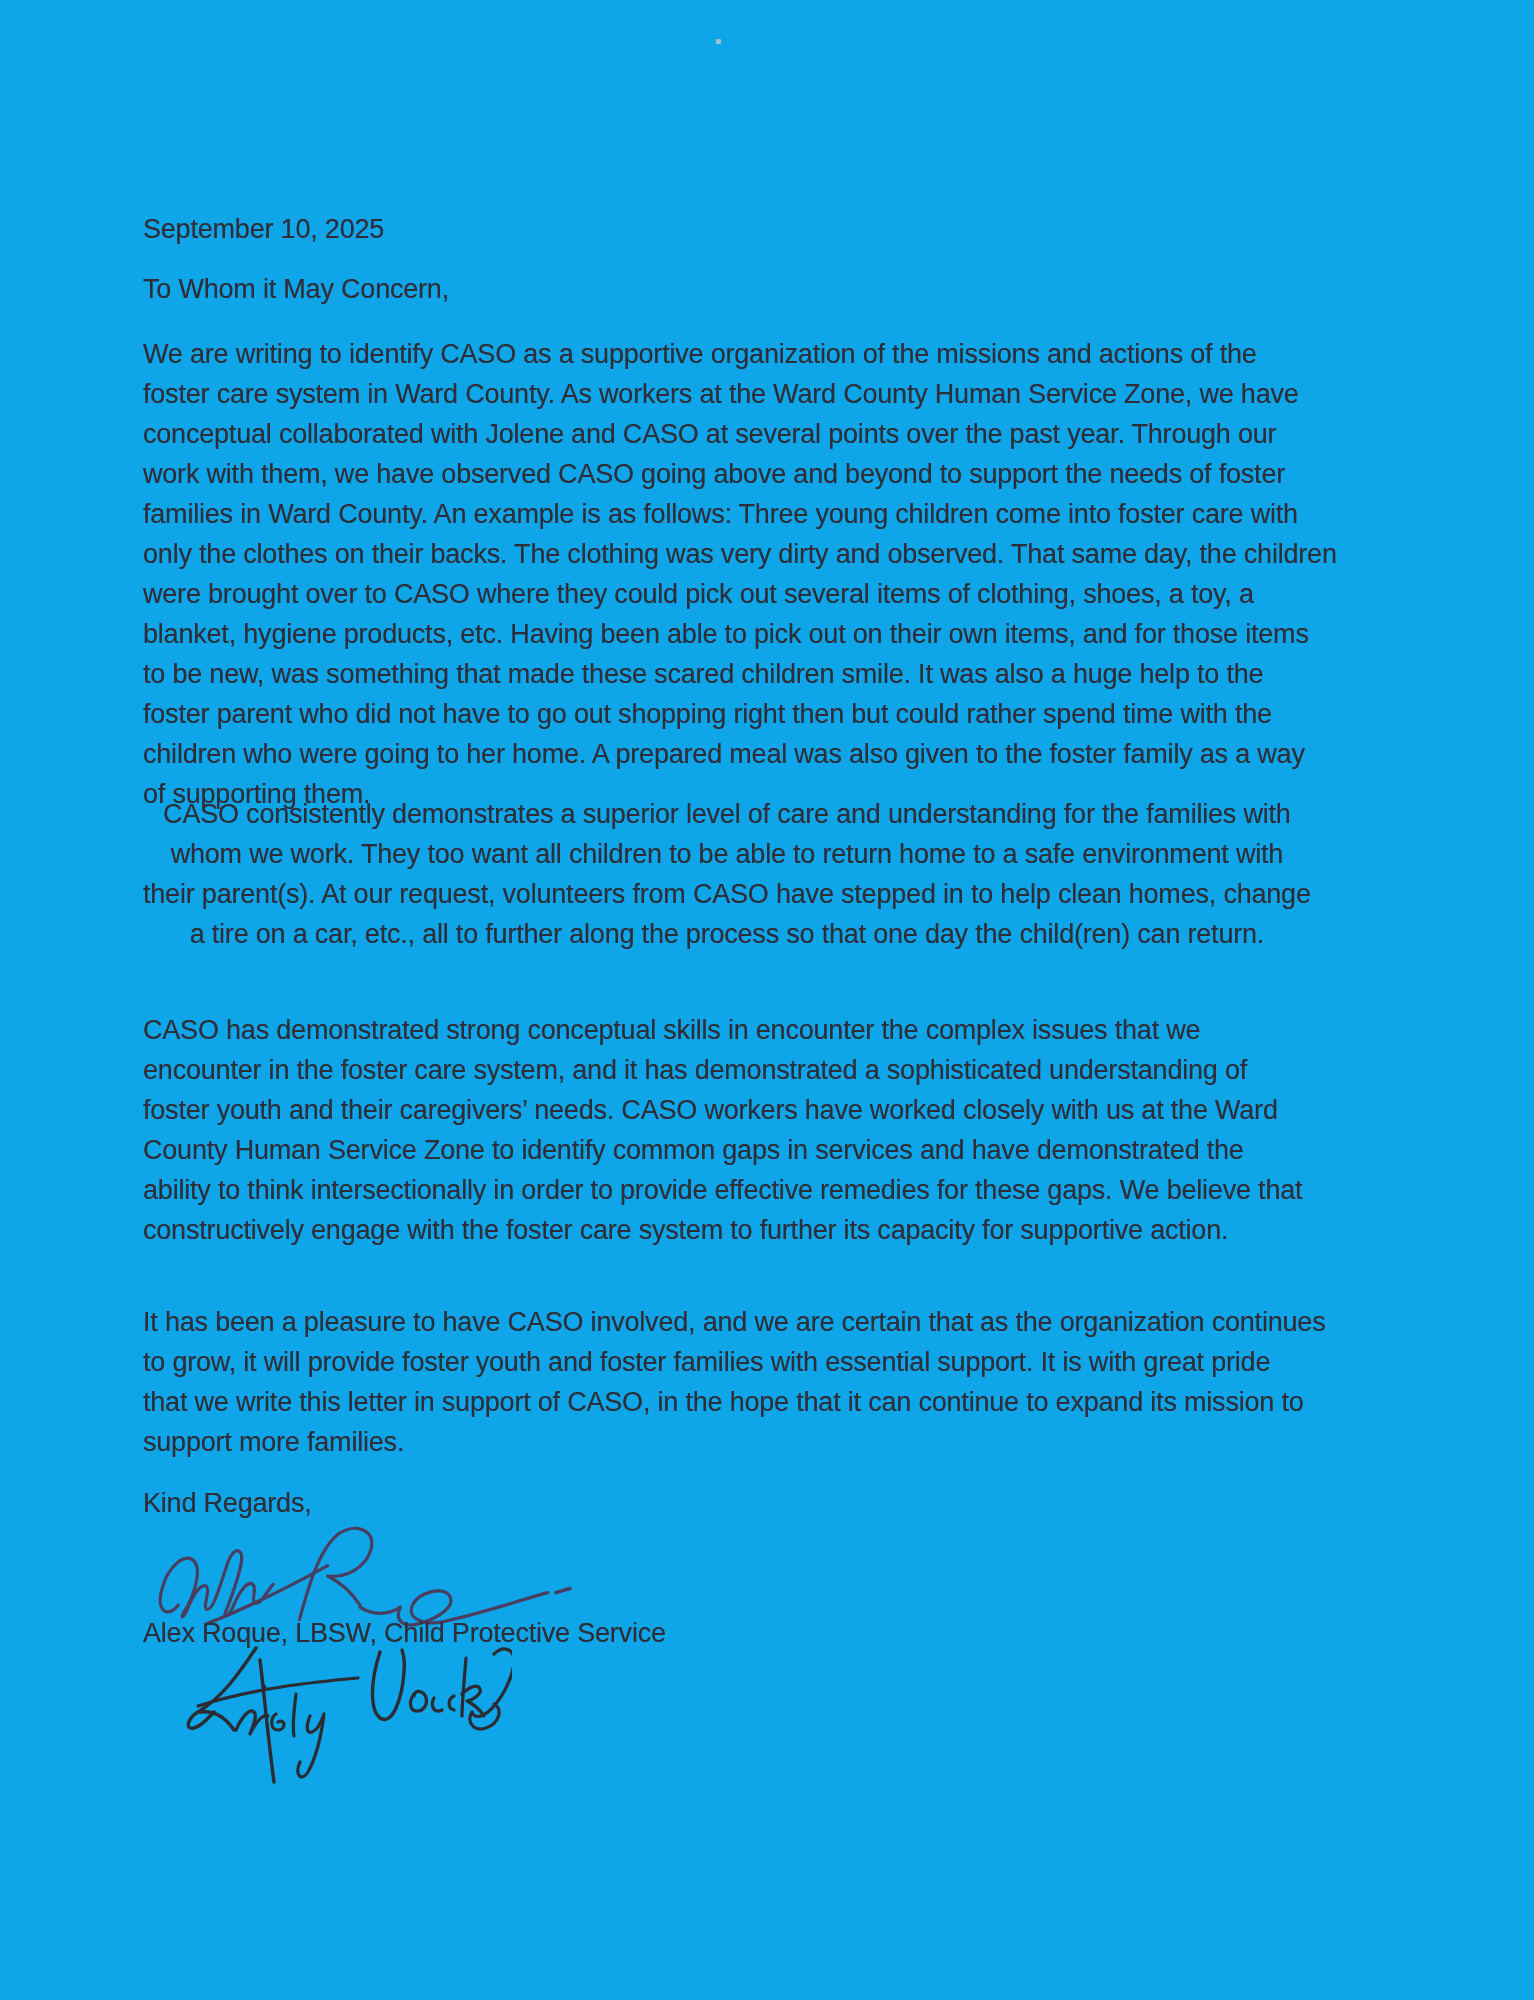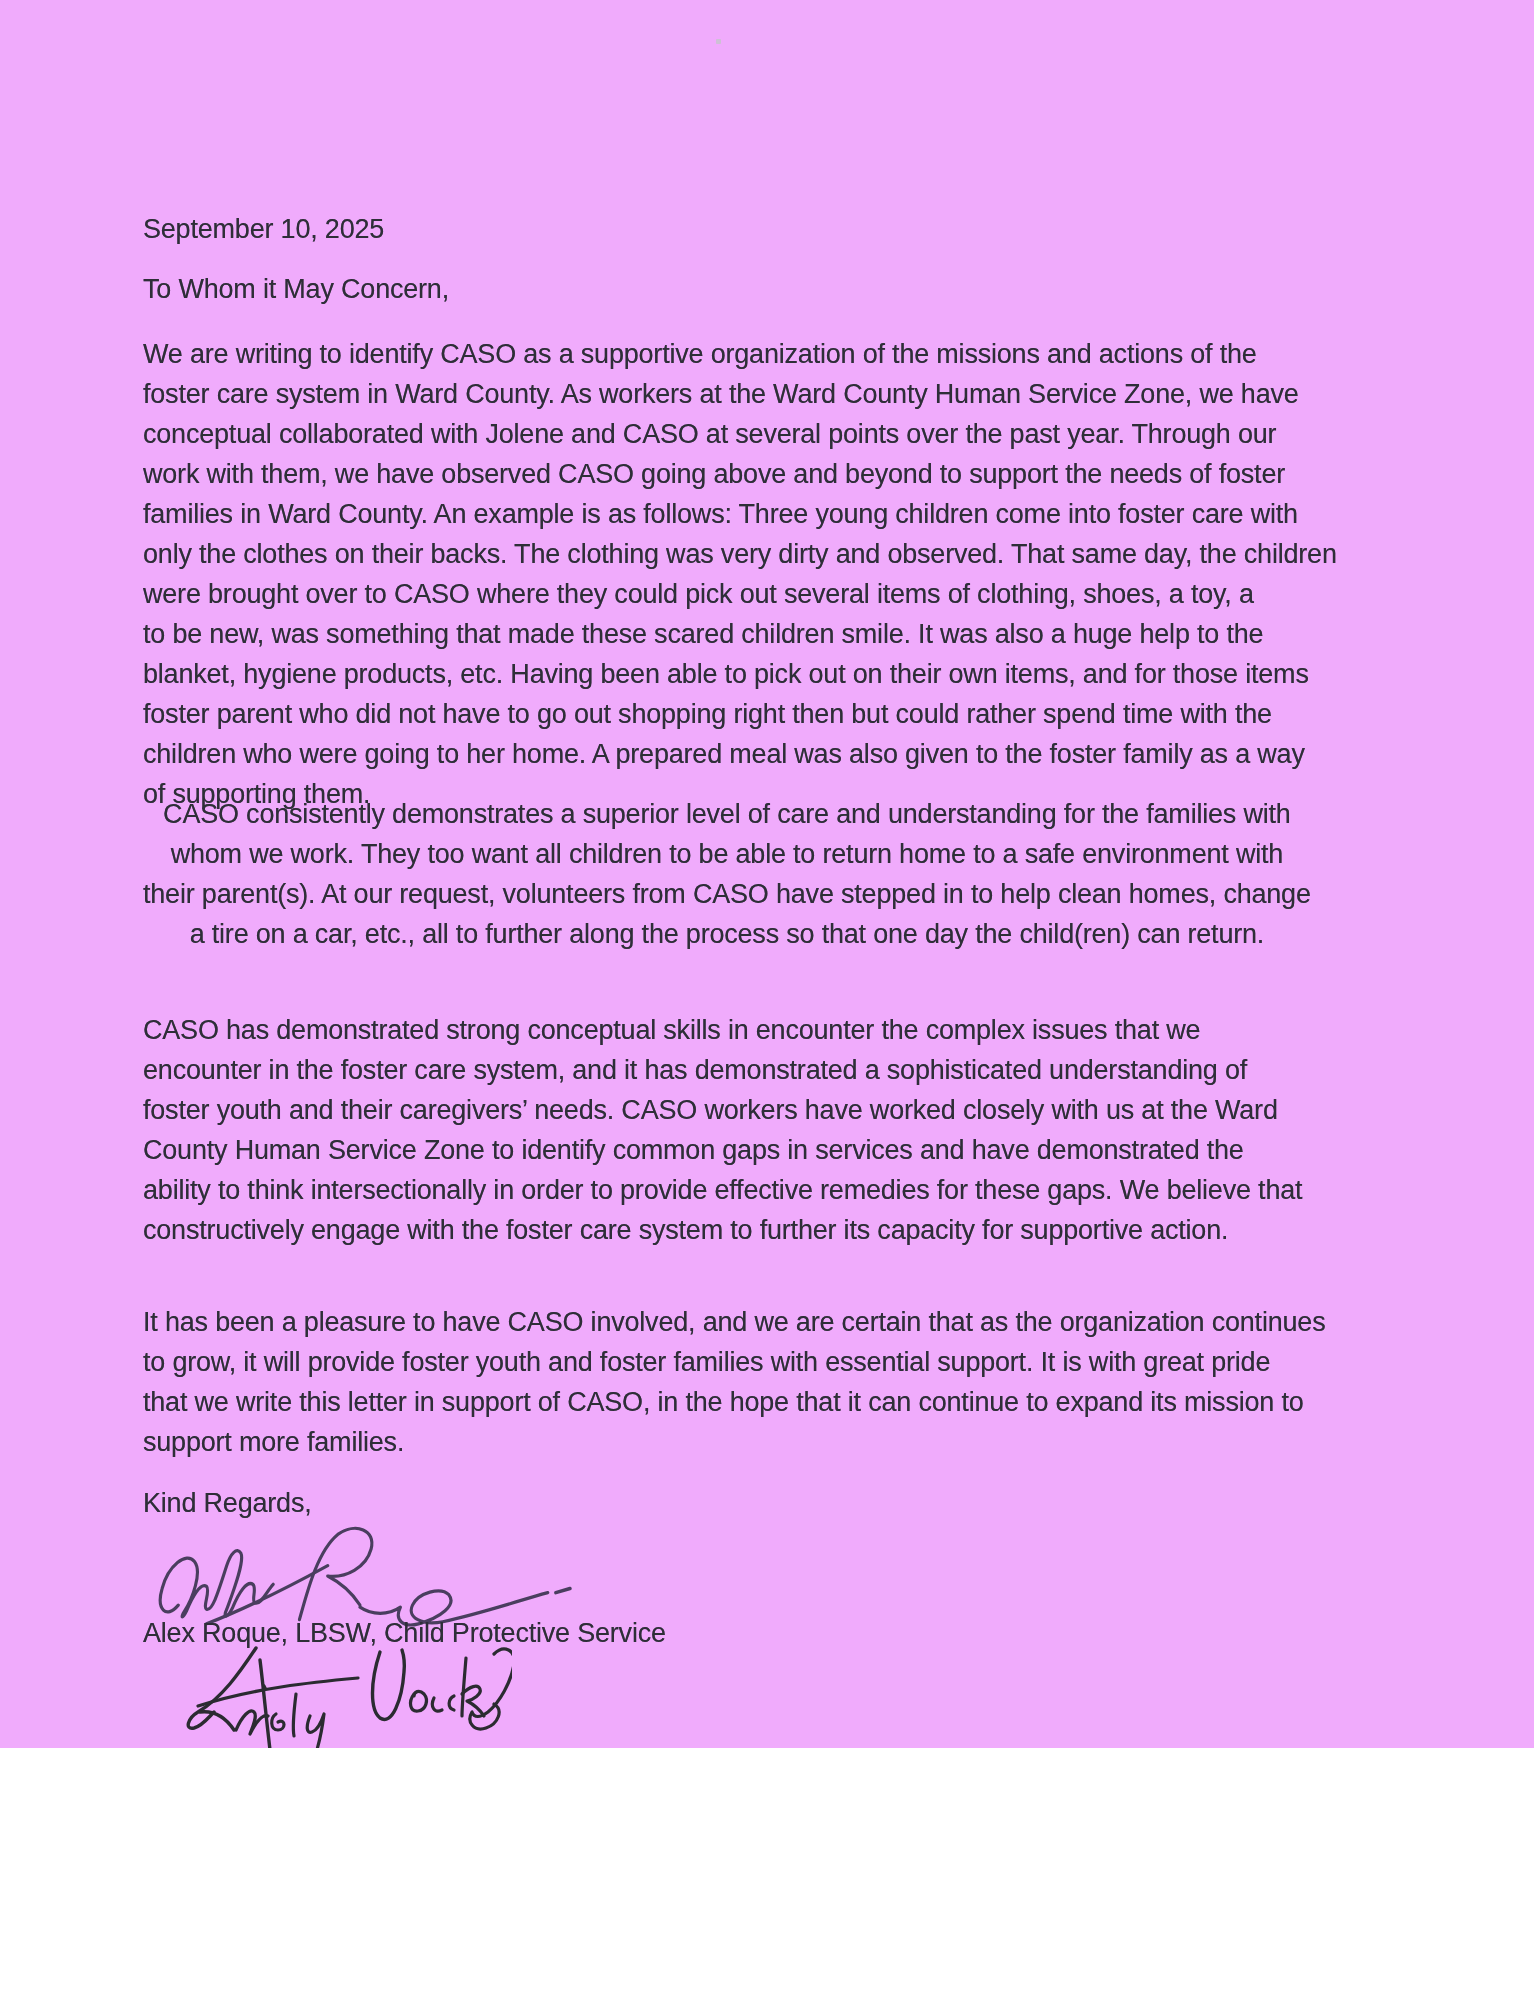--- a/index.html
+++ b/index.html
@@ -3,22 +3,22 @@
 <meta charset="utf-8">
 <style>
   html, body {
     margin: 0;
     padding: 0;
     background: #ffffff;
   }
   .page {
     position: relative;
     width: 1534px;
-    height: 1748px;
-    background: #f0abfc;
+    height: 2000px;
+    background: #0ea5e9;
     overflow: hidden;
     font-family: "Liberation Sans", sans-serif;
     color: #2e2e38;
   }
   .textblock {
     position: absolute;
     left: 143px;
     font-size: 27px;
     letter-spacing: -0.2px;
     color: #2e2e38;
@@ -83,22 +83,22 @@
   <div class="textblock single salutation-block">To Whom it May Concern,</div>
 
   <div class="textblock para para-1">
       <div class="line">We are writing to identify CASO as a supportive organization of the missions and actions of the</div>
       <div class="line">foster care system in Ward County. As workers at the Ward County Human Service Zone, we have</div>
       <div class="line">conceptual collaborated with Jolene and CASO at several points over the past year. Through our</div>
       <div class="line">work with them, we have observed CASO going above and beyond to support the needs of foster</div>
       <div class="line">families in Ward County. An example is as follows: Three young children come into foster care with</div>
       <div class="line">only the clothes on their backs. The clothing was very dirty and observed. That same day, the children</div>
       <div class="line">were brought over to CASO where they could pick out several items of clothing, shoes, a toy, a</div>
+      <div class="line">blanket, hygiene products, etc. Having been able to pick out on their own items, and for those items</div>
       <div class="line">to be new, was something that made these scared children smile. It was also a huge help to the</div>
-      <div class="line">blanket, hygiene products, etc. Having been able to pick out on their own items, and for those items</div>
       <div class="line">foster parent who did not have to go out shopping right then but could rather spend time with the</div>
       <div class="line">children who were going to her home. A prepared meal was also given to the foster family as a way</div>
       <div class="line">of supporting them.</div>
     </div>
 
   <div class="textblock para para-2">
       <div class="line">CASO consistently demonstrates a superior level of care and understanding for the families with</div>
       <div class="line">whom we work. They too want all children to be able to return home to a safe environment with</div>
       <div class="line">their parent(s). At our request, volunteers from CASO have stepped in to help clean homes, change</div>
       <div class="line">a tire on a car, etc., all to further along the process so that one day the child(ren) can return.</div>

